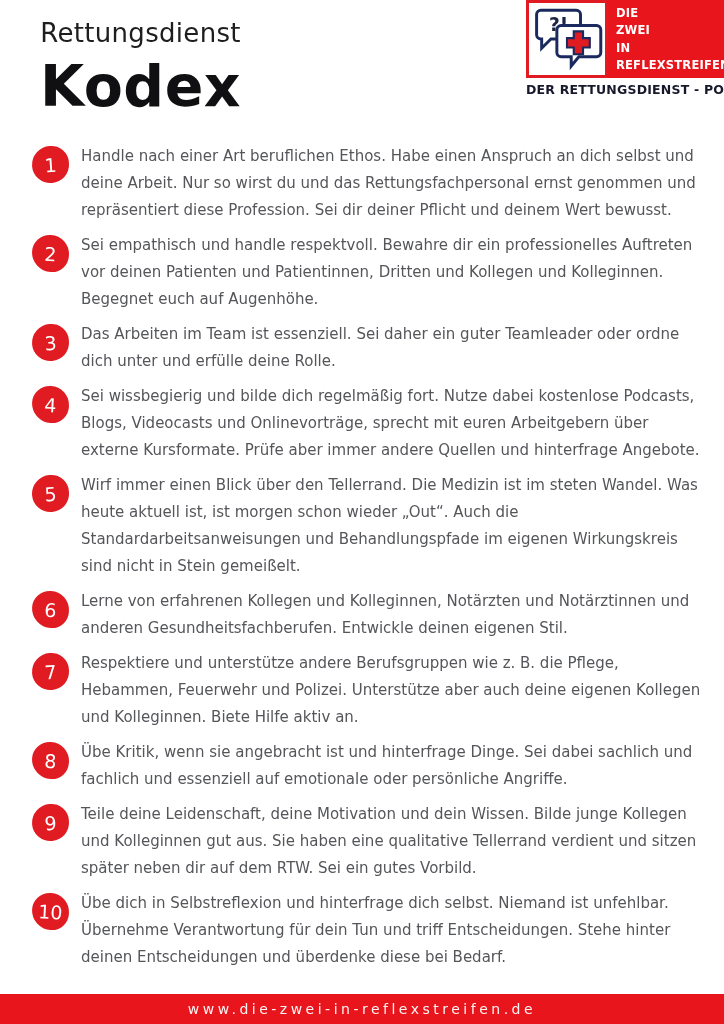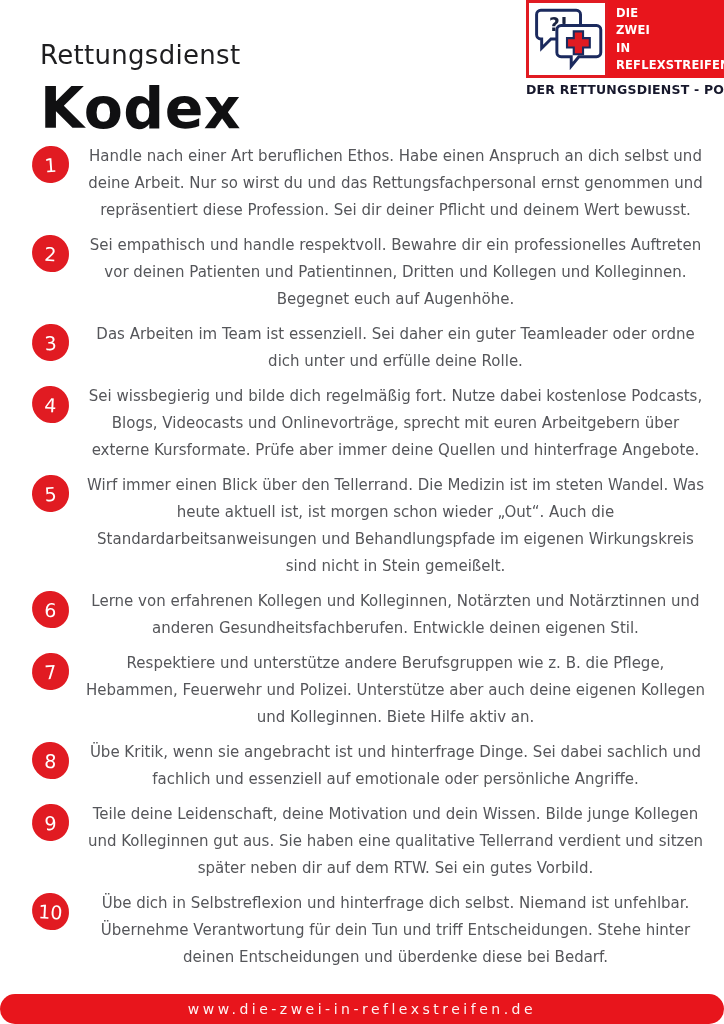--- a/index.html
+++ b/index.html
@@ -4,21 +4,21 @@
 <style>
   * { margin:0; padding:0; box-sizing:border-box; }
   body { background:#ffffff; }
   .page {
     position:relative; width:724px; height:1024px; margin:0 auto;
     background:#ffffff; overflow:hidden;
     font-family:"DejaVu Sans","Liberation Sans",sans-serif;
   }
 
   
-  .header-left { position:absolute; top:40px; left:40px; }
+  .header-left { position:absolute; top:18px; left:40px;text-align:center; }
   .title-sub { font-size:26px; color:#1e1e20; letter-spacing:.3px; }
   .title-main { font-size:57px; font-weight:bold; color:#101012; line-height:1.02; margin-top:9px; letter-spacing:.5px; }
 
   .logo { position:absolute; top:0; right:0; width:198px; }
   .logo-top { display:flex; height:78px; }
   .logo-icon-box {
     width:89px; background:#ffffff; border:3px solid #e11b22;
     display:flex; align-items:center; justify-content:center;
   }
   .logo-redbox {
@@ -37,28 +37,28 @@
   }
   .item { display:flex; align-items:flex-start; gap:10px; }
   .badge {
     flex:0 0 37px; width:37px; height:37px; margin-top:3px;
     background:#e11b22; color:#ffffff; border-radius:52% 48% 50% 50%;
     display:flex; align-items:center; justify-content:center;
     font-size:19px; transform:rotate(-4deg);
   }
   .item:nth-child(even) .badge { border-radius:48% 52% 46% 54%; transform:rotate(3deg); }
   .item-text {
-    flex:1; text-align:center; color:#55565a;
+    flex:1; color:#55565a;
     font-size:15px; line-height:27px; padding:0 2px;
   }
 
   
   .footer {
     position:absolute; left:0; right:0; bottom:0; height:30px;
-    background:#e8151c; display:flex; align-items:center; justify-content:center;border-radius:15px;
+    background:#e8151c; display:flex; align-items:center; justify-content:center;
   }
   .footer-url {
     color:rgba(255,255,255,.95); font-size:14px; letter-spacing:3.5px;
     text-decoration:none; cursor:pointer;
   }
 </style>
 </head>
 <body>
 
 <div class="page">
@@ -100,21 +100,21 @@
       <div class="item-text">Sei empathisch und handle respektvoll. Bewahre dir ein professionelles Auftreten vor deinen Patienten und Patientinnen, Dritten und Kollegen und Kolleginnen. Begegnet euch auf Augenhöhe.</div>
     </div>
 
     <div class="item">
       <div class="badge">3</div>
       <div class="item-text">Das Arbeiten im Team ist essenziell. Sei daher ein guter Teamleader oder ordne dich unter und erfülle deine Rolle.</div>
     </div>
 
     <div class="item">
       <div class="badge">4</div>
-      <div class="item-text">Sei wissbegierig und bilde dich regelmäßig fort. Nutze dabei kostenlose Podcasts, Blogs, Videocasts und Onlinevorträge, sprecht mit euren Arbeitgebern über externe Kursformate. Prüfe aber immer deine Quellen und hinterfrage Angebote.</div>
+      <div class="item-text">Sei wissbegierig und bilde dich regelmäßig fort. Nutze dabei kostenlose Podcasts, Blogs, Videocasts und Onlinevorträge, sprecht mit euren Arbeitgebern über externe Kursformate. Prüfe aber immer andere Quellen und hinterfrage Angebote.</div>
     </div>
 
     <div class="item">
       <div class="badge">5</div>
       <div class="item-text">Wirf immer einen Blick über den Tellerrand. Die Medizin ist im steten Wandel. Was heute aktuell ist, ist morgen schon wieder „Out“. Auch die Standardarbeitsanweisungen und Behandlungspfade im eigenen Wirkungskreis sind nicht in Stein gemeißelt.</div>
     </div>
 
     <div class="item">
       <div class="badge">6</div>
       <div class="item-text">Lerne von erfahrenen Kollegen und Kolleginnen, Notärzten und Notärztinnen und anderen Gesundheitsfachberufen. Entwickle deinen eigenen Stil.</div>

